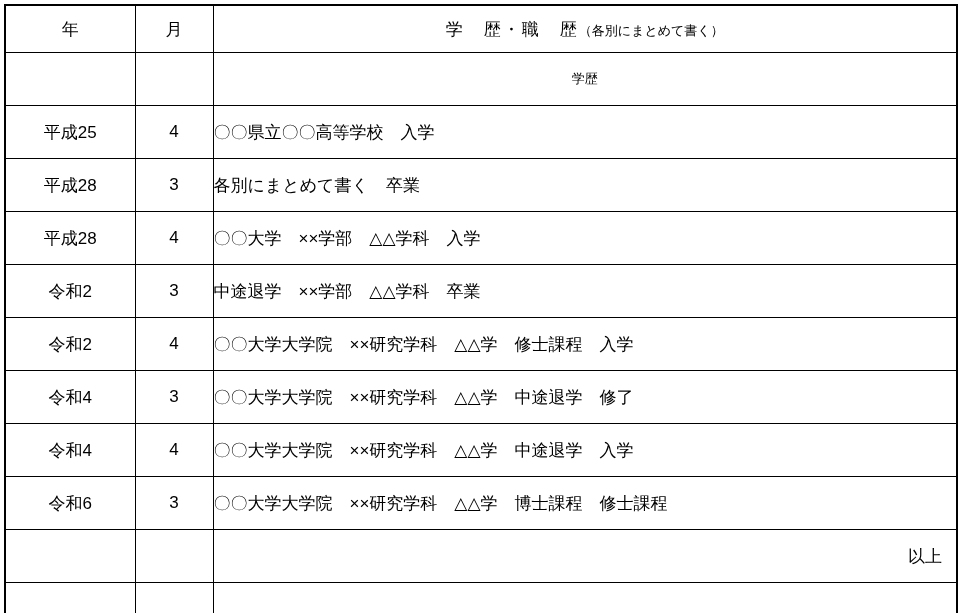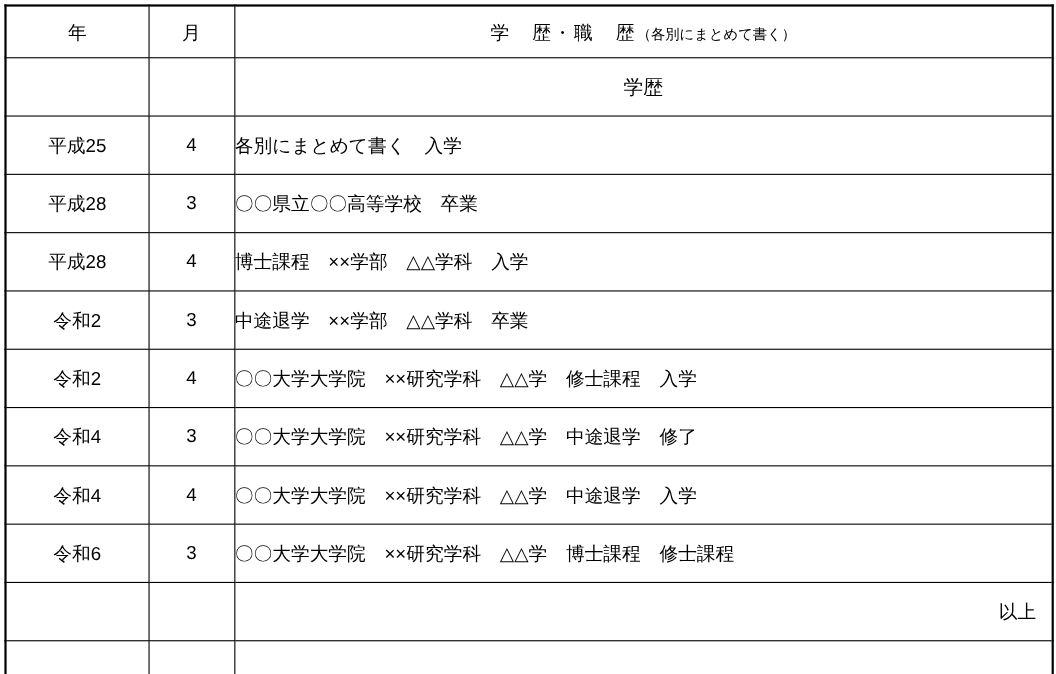--- a/index.html
+++ b/index.html
@@ -68,21 +68,21 @@
   .head-title {
     letter-spacing: 2px;
   }
   .head-note {
     font-size: 13px;
     letter-spacing: 0;
   }
   tr.section td.desc {
     text-align: center;
     padding-left: 0;
-    font-size: 18px;
+    font-size: 13px;
   }
   tr.closing td.desc {
     text-align: right;
     padding-right: 14px;
   }
   td.empty { }
 </style>
 </head>
 <body>
 
@@ -104,31 +104,31 @@
 
       <tr class="section">
         <td class="year empty"></td>
         <td class="month empty"></td>
         <td class="desc">学歴</td>
       </tr>
 
       <tr>
         <td class="year">平成25</td>
         <td class="month">4</td>
-        <td class="desc">各別にまとめて書く　入学</td>
+        <td class="desc">〇〇県立〇〇高等学校　入学</td>
       </tr>
       <tr>
         <td class="year">平成28</td>
         <td class="month">3</td>
-        <td class="desc">〇〇県立〇〇高等学校　卒業</td>
+        <td class="desc">各別にまとめて書く　卒業</td>
       </tr>
       <tr>
         <td class="year">平成28</td>
         <td class="month">4</td>
-        <td class="desc">博士課程　××学部　△△学科　入学</td>
+        <td class="desc">〇〇大学　××学部　△△学科　入学</td>
       </tr>
       <tr>
         <td class="year">令和2</td>
         <td class="month">3</td>
         <td class="desc">中途退学　××学部　△△学科　卒業</td>
       </tr>
       <tr>
         <td class="year">令和2</td>
         <td class="month">4</td>
         <td class="desc">〇〇大学大学院　××研究学科　△△学　修士課程　入学</td>

